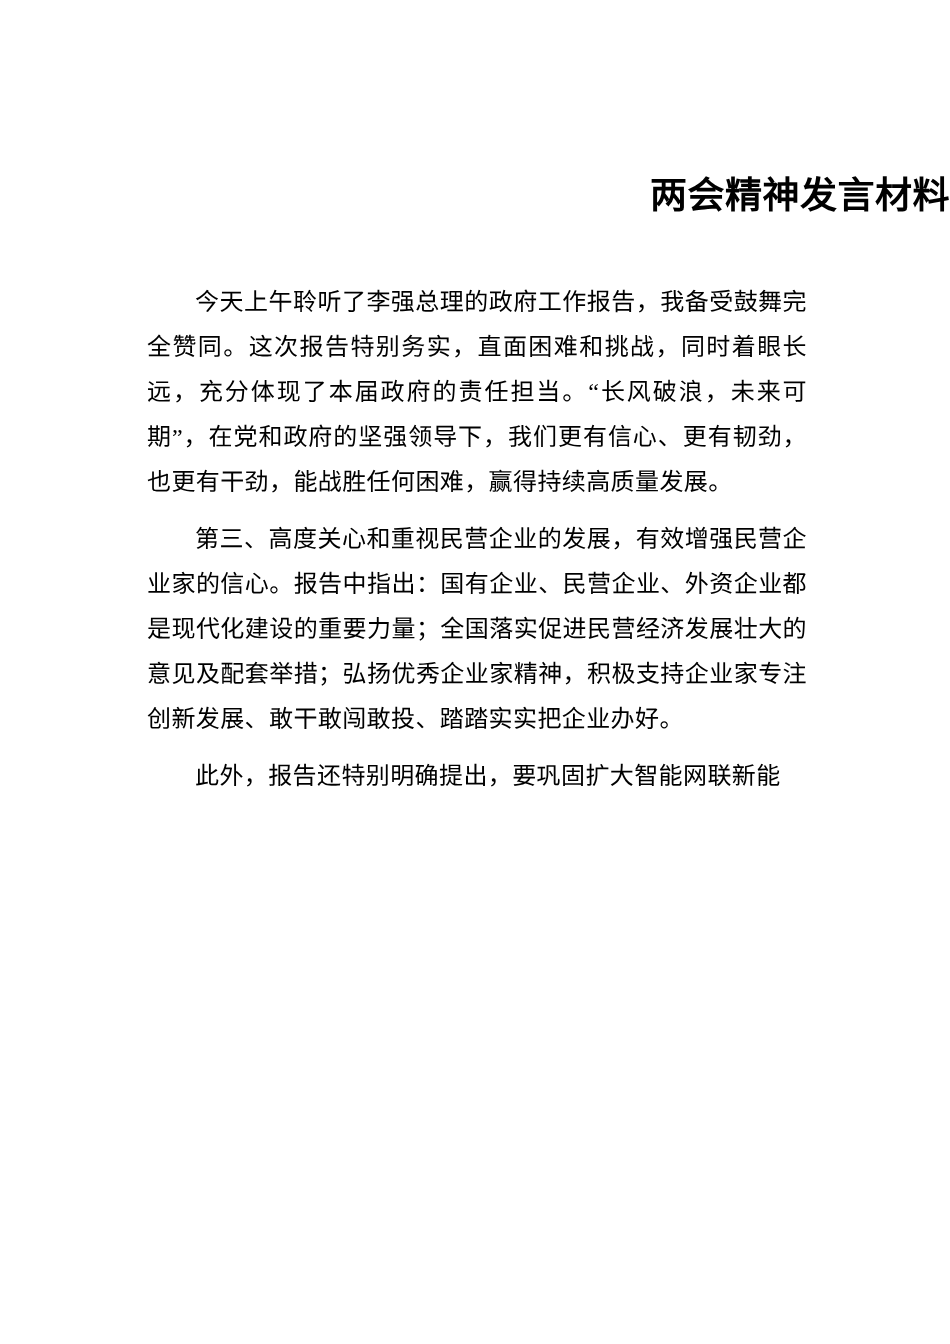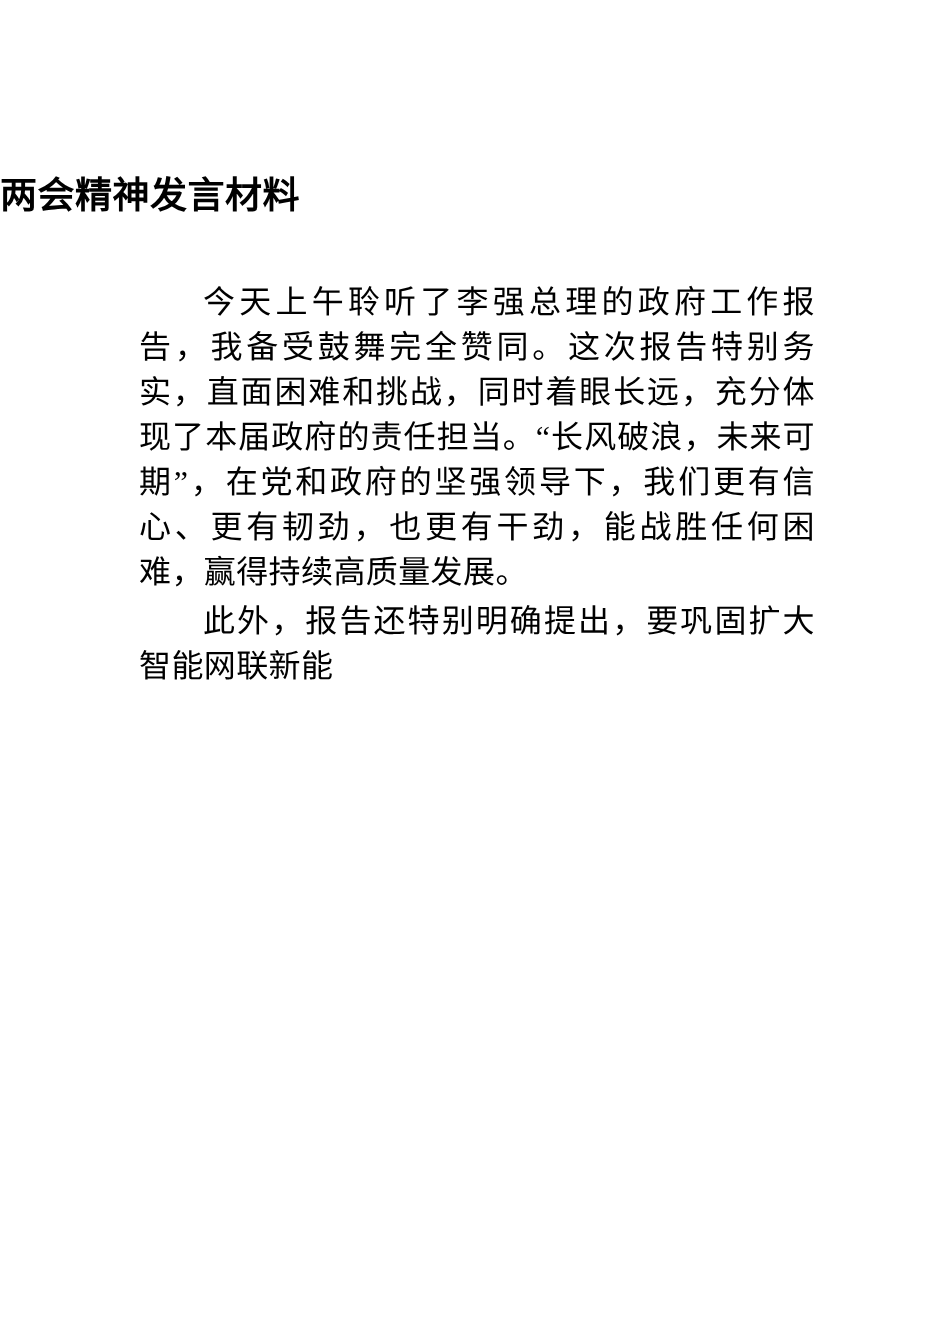--- a/index.html
+++ b/index.html
@@ -16,44 +16,45 @@
     color: #000000;
     overflow: hidden;
     font-family: "Liberation Serif", "DejaVu Serif", serif;
   }
   .doc-title {
     margin: 174px 0 0 0;
     padding: 0;
     font-size: 37px;
     line-height: 44px;
     font-weight: bold;
-    text-align: left;
+    text-align: right;
     letter-spacing: 0.5px;
     font-family: "Liberation Serif", "DejaVu Serif", serif;
   }
   .doc-body {
     margin: 62px 0 0 135px;
     width: 684px;
   }
   .para {
-    margin: 4px;
+    margin: 12px;
     padding: 0;
-    font-size: 32px;
+    font-size: 24px;
     line-height: 45px;
     letter-spacing: 0.4px;
     text-align: justify;
     text-justify: inter-character;
     text-indent: 2em;
     color: #000000;
     font-family: "Liberation Serif", "DejaVu Serif", serif;
   }
 </style>
 </head>
 <body>
 
 <div class="page">
   <h1 class="doc-title">两会精神发言材料</h1>
 
   <div class="doc-body">
     <p class="para">今天上午聆听了李强总理的政府工作报告，我备受鼓舞完全赞同。这次报告特别务实，直面困难和挑战，同时着眼长远，充分体现了本届政府的责任担当。“长风破浪，未来可期”，在党和政府的坚强领导下，我们更有信心、更有韧劲，也更有干劲，能战胜任何困难，赢得持续高质量发展。</p>
+    <p class="para">第三、高度关心和重视民营企业的发展，有效增强民营企业家的信心。报告中指出：国有企业、民营企业、外资企业都是现代化建设的重要力量；全国落实促进民营经济发展壮大的意见及配套举措；弘扬优秀企业家精神，积极支持企业家专注创新发展、敢干敢闯敢投、踏踏实实把企业办好。</p>
     <p class="para">此外，报告还特别明确提出，要巩固扩大智能网联新能</p>
   </div>
 </div>
 
 </body></html>

